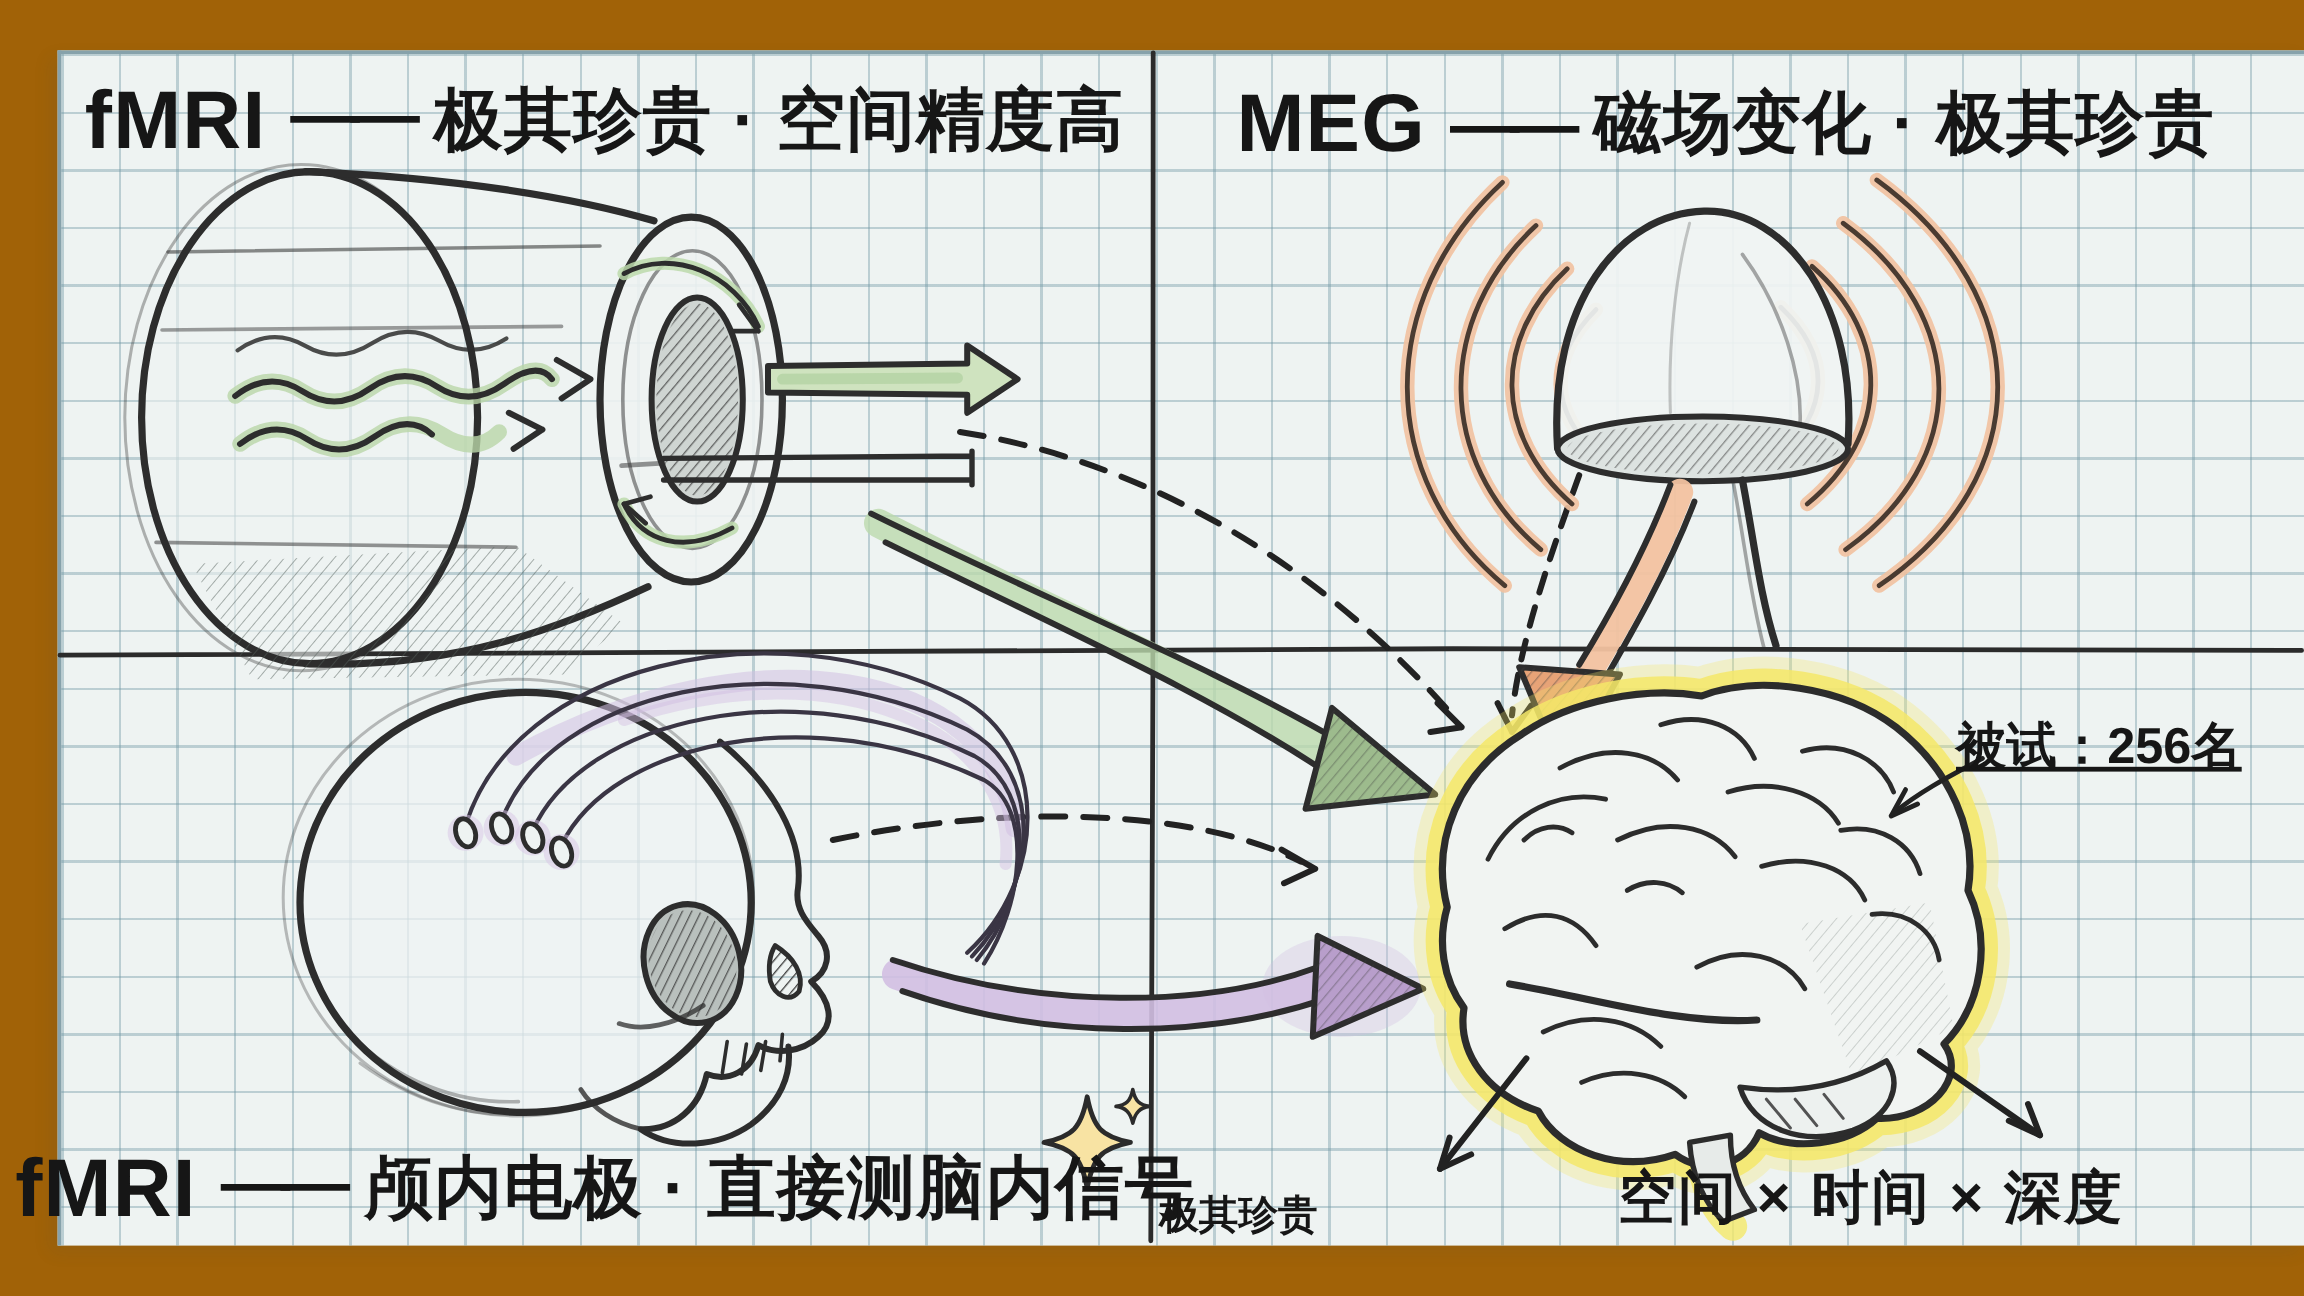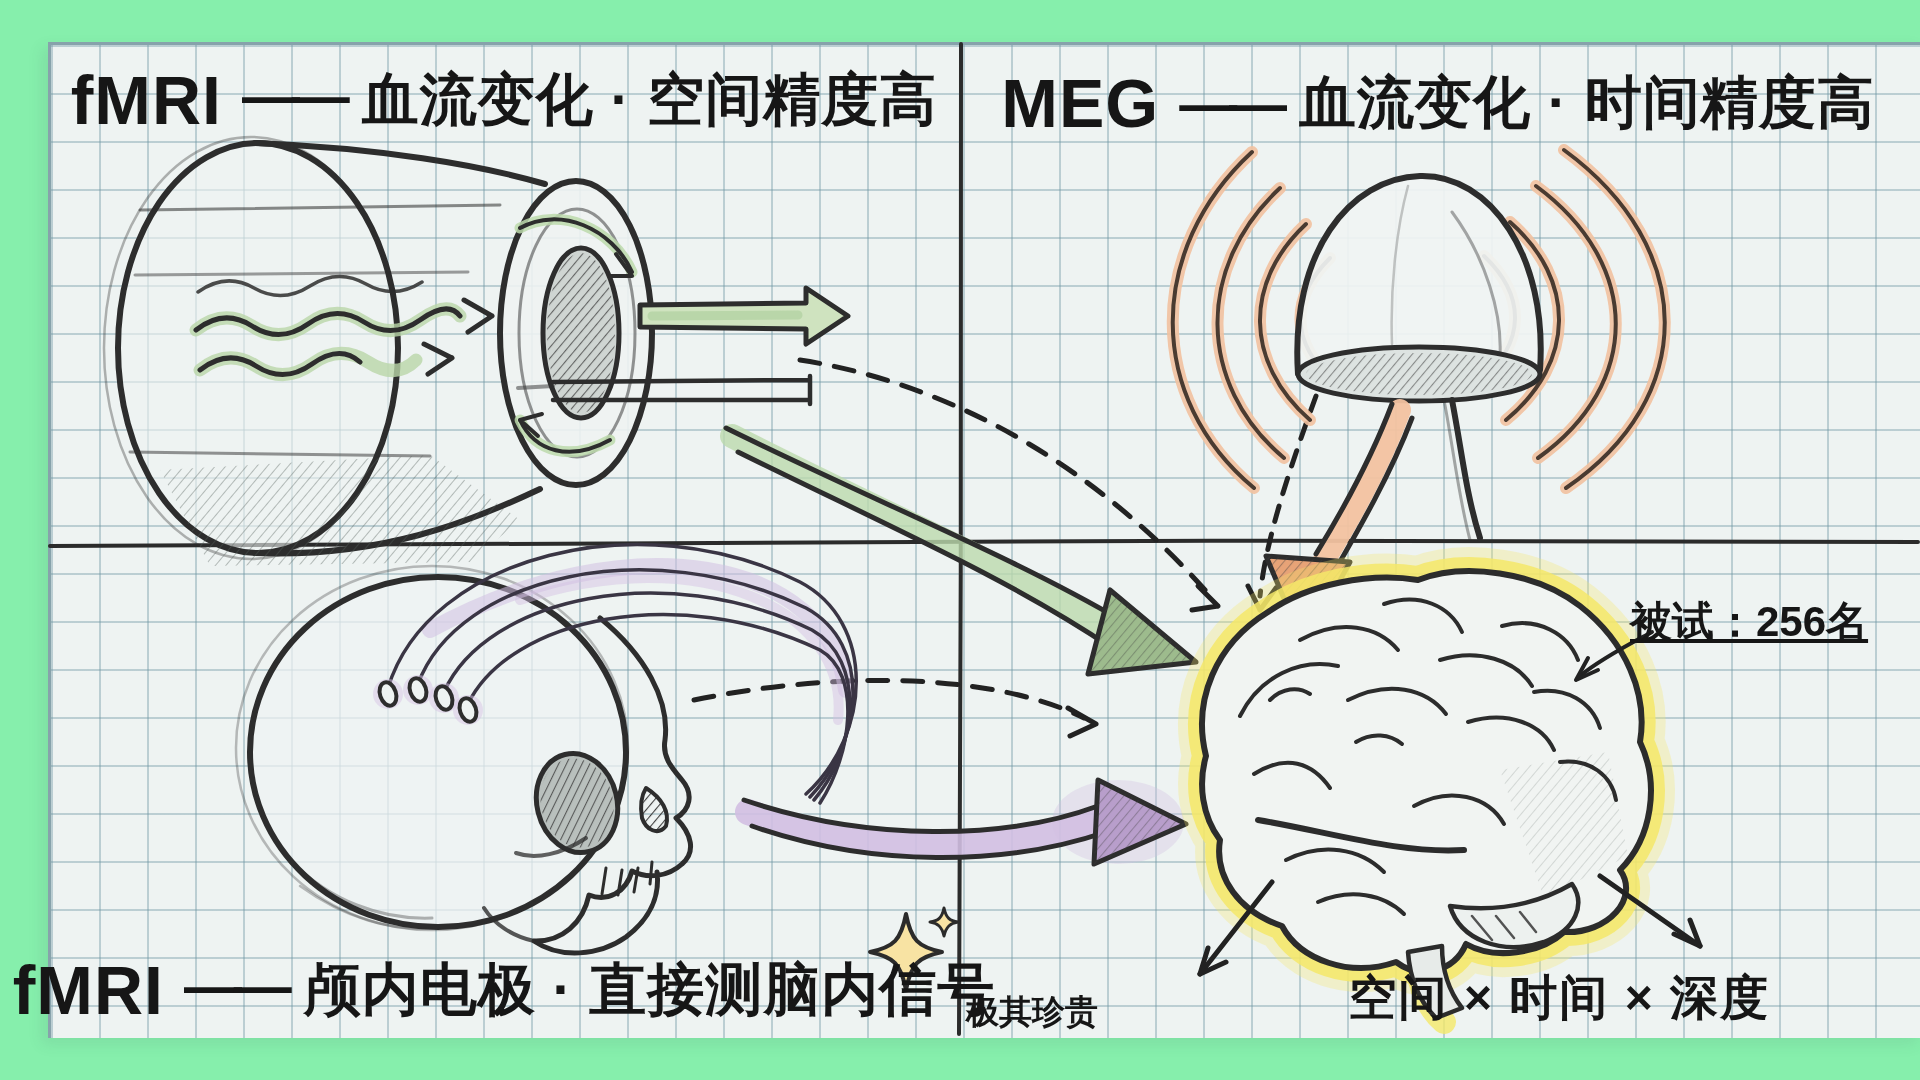--- a/index.html
+++ b/index.html
@@ -1,16 +1,16 @@
 <!DOCTYPE html>
 <html><head>
 <meta charset="utf-8">
 <style>
   html,body{margin:0;padding:0;background:#dfe6e6;}
-  .stage{position:relative;width:1920px;height:1080px;background:#86efac;overflow:hidden;
+  .stage{position:relative;width:1920px;height:1080px;background:#a16207;overflow:hidden;
          font-family:"Liberation Sans","DejaVu Sans",sans-serif;color:#161616;}
   .paper{position:absolute;left:48px;top:42px;width:1872px;height:993px;
          background-color:#eef3f2;
          background-image:
            repeating-linear-gradient(to right, rgba(110,150,163,.40) 0 2px, transparent 2px 48px),
            repeating-linear-gradient(to bottom, rgba(110,150,163,.40) 0 2px, transparent 2px 48px);
          border-top:3px solid #87a2ab;border-left:3px solid #87a2ab;
          box-shadow:-6px 6px 14px rgba(60,80,85,.10);}
   svg.art{position:absolute;left:0;top:0;}
   .sec-title{position:absolute;display:flex;align-items:center;justify-content:center;
@@ -247,26 +247,26 @@
 
     <g stroke="#2b2b2b" stroke-linejoin="round">
       <path d="M 906 914 C 911 940 918 947 942 952 C 918 957 911 964 906 990 C 901 964 894 957 870 952 C 894 947 901 940 906 914 Z" fill="#f8e3a3" stroke-width="4"></path>
       <path d="M 944 908 C 946 918 950 921 958 922 C 950 923 946 927 944 936 C 942 927 938 923 930 922 C 938 921 942 918 944 908 Z" fill="#f8e3a3" stroke-width="3"></path>
     </g>
   </svg>
 
   <div class="sec-title t-fmri">
     <span class="abbr">fMRI</span>
     <span class="dash">——</span>
-    <span class="desc">血流变化 · 空间精度高</span>
+    <span class="desc">极其珍贵 · 空间精度高</span>
   </div>
   <div class="sec-title t-meg">
     <span class="abbr">MEG</span>
     <span class="dash">——</span>
-    <span class="desc">血流变化 · 时间精度高</span>
+    <span class="desc">磁场变化 · 极其珍贵</span>
   </div>
   <div class="sec-title t-ieeg">
     <span class="abbr">fMRI</span>
     <span class="dash">——</span>
     <span class="desc">颅内电极 · 直接测脑内信号</span>
   </div>
 
   <div class="subjects">被试：256名</div>
   <div class="precious">极其珍贵</div>
   <div class="fusion">空间 × 时间 × 深度</div>

